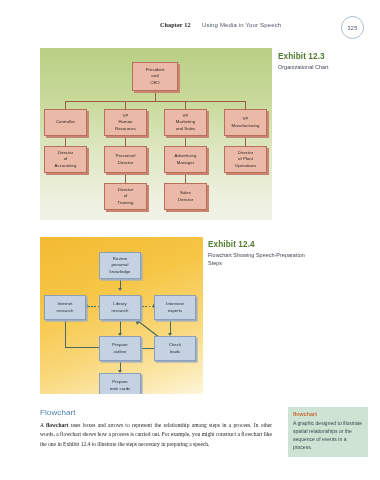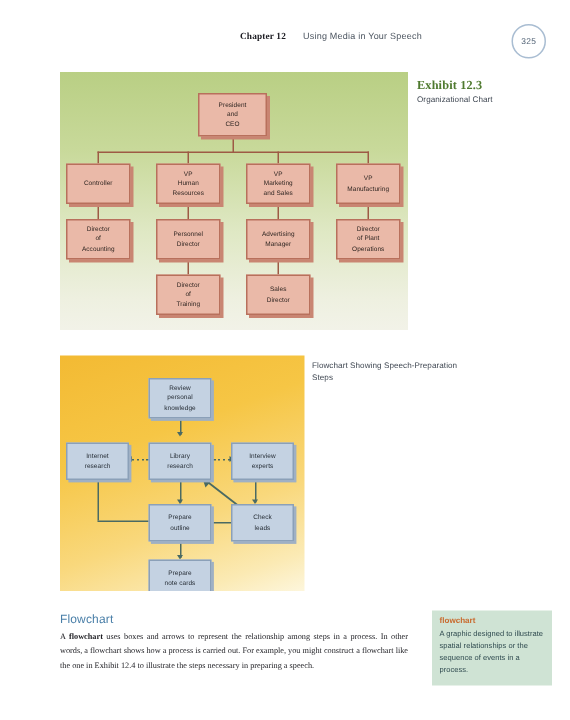--- a/index.html
+++ b/index.html
@@ -39,21 +39,21 @@
     background:linear-gradient(180deg,#b9cf84 0%,#c8d99a 30%,#dfe8c4 62%,#eef0e0 88%,#f2f2e8 100%);
   }
   #ex124 .ex-canvas{
     left:40px;top:237px;width:163px;height:157px;
     background:linear-gradient(160deg,#f3ba33 0%,#f6c645 35%,#f9d87c 66%,#fbeab4 88%,#fdf6dc 100%);
   }
 
   .ex-caption{position:absolute;}
   .ex-caption .ex-num{
     font-size:8.2px;font-weight:bold;color:#4f7a2f;letter-spacing:.1px;
-    margin-bottom:2px;white-space:nowrap;font-family:Liberation Serif, serif;
+    margin-bottom:2px;white-space:nowrap;
   }
   .ex-caption .ex-sub{
     font-size:5.4px;color:#3e4651;line-height:1.55;letter-spacing:.05px;
   }
   #ex123 .ex-caption{left:278px;top:52px;width:96px;}
   #ex124 .ex-caption{left:208px;top:240px;width:108px;}
 
   
   .orgbox{
     position:absolute;background:#eab9a8;
@@ -202,20 +202,21 @@
       <div class="flowbox" style="left:59px;top:15px;width:42px;height:27px;">Review<br>personal<br>knowledge</div>
       <div class="flowbox" style="left:4px;top:58px;width:42px;height:25px;">Internet<br>research</div>
       <div class="flowbox" style="left:59px;top:58px;width:42px;height:25px;">Library<br>research</div>
       <div class="flowbox" style="left:114px;top:58px;width:42px;height:25px;">Interview<br>experts</div>
       <div class="flowbox" style="left:59px;top:99px;width:42px;height:25px;">Prepare<br>outline</div>
       <div class="flowbox" style="left:114px;top:99px;width:42px;height:25px;">Check<br>leads</div>
       <div class="flowbox" style="left:59px;top:136px;width:42px;height:25px;">Prepare<br>note cards</div>
     </div>
 
     <div class="ex-caption">
+      <div class="ex-num">Exhibit 12.4</div>
       <div class="ex-sub">Flowchart Showing Speech-Preparation Steps</div>
     </div>
   </div>
 
   <div class="sec-title">Flowchart</div>
   <div class="bodytext"><span>A </span><b>flowchart</b><span> uses boxes and arrows to represent the relationship among steps in a process. In other words, a flowchart shows how a process is carried out. For example, you might construct a flowchart like the one in Exhibit 12.4 to illustrate the steps necessary in preparing a speech.</span></div>
 
   <div class="glossary">
     <div class="gloss-term">flowchart</div>
     <div class="gloss-def">A graphic designed to illustrate spatial relationships or the sequence of events in a process.</div>

